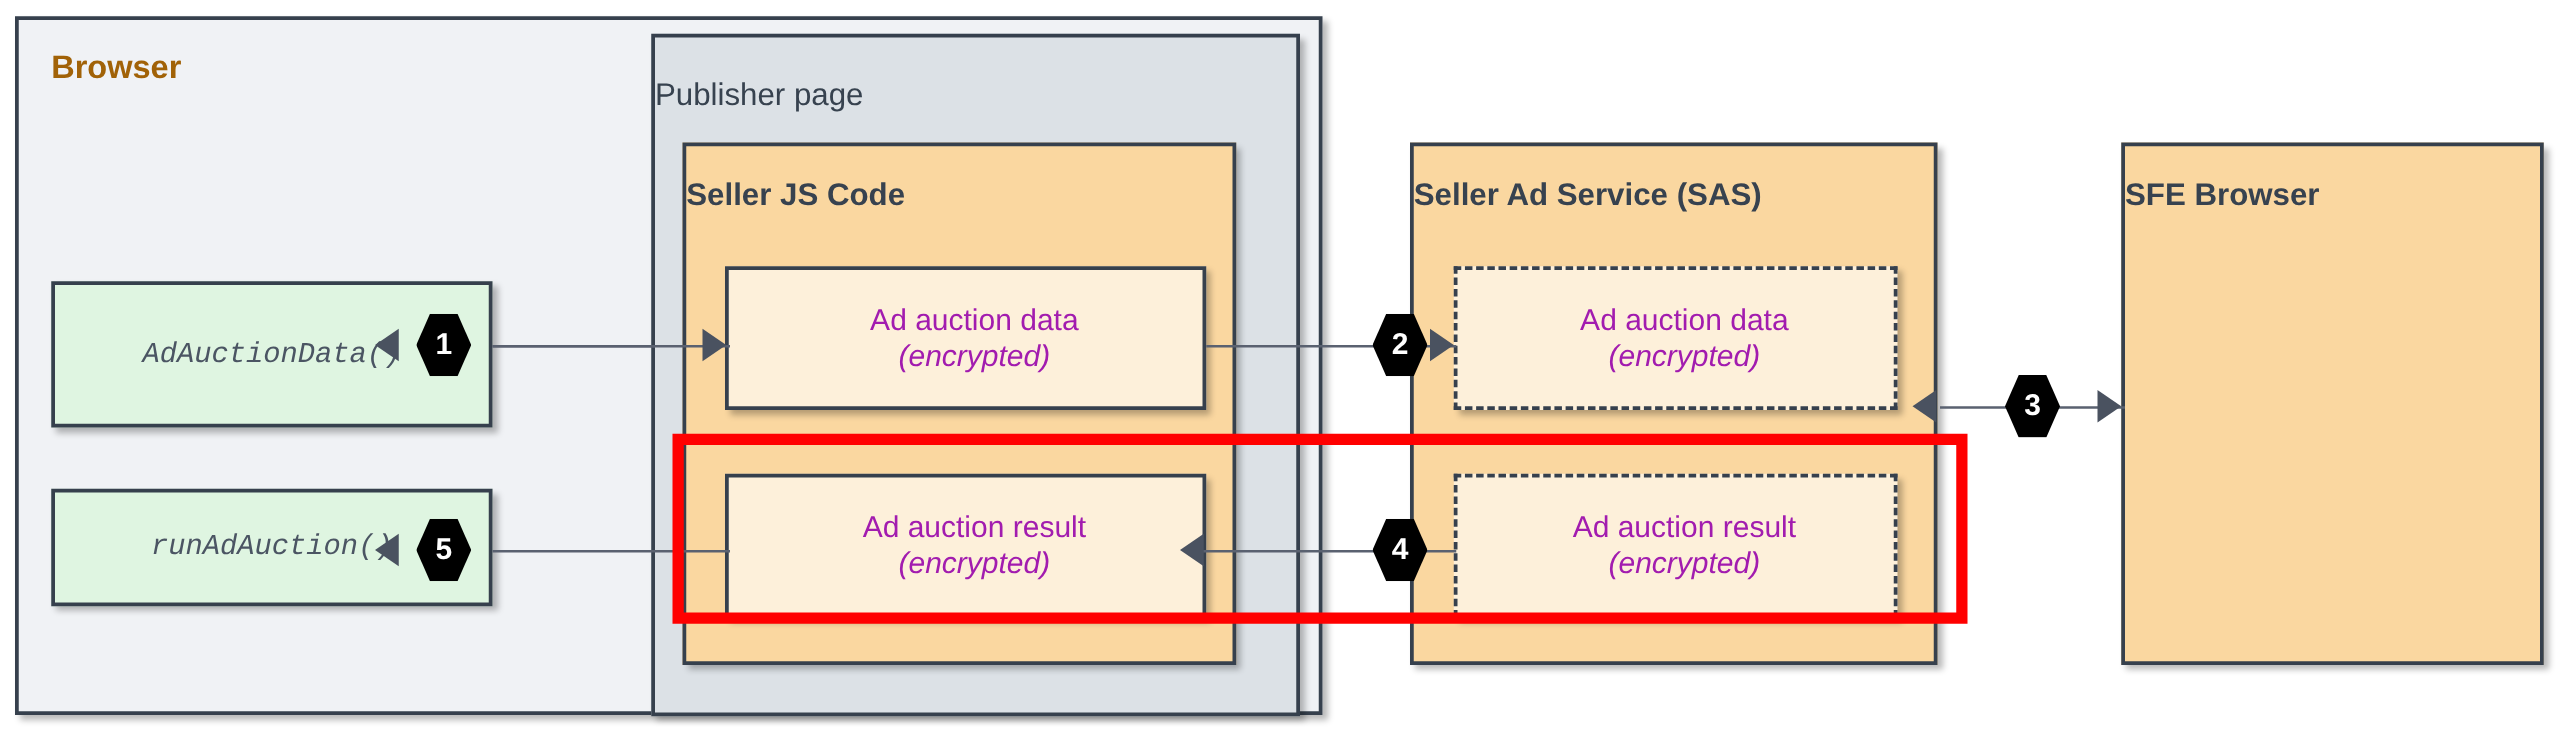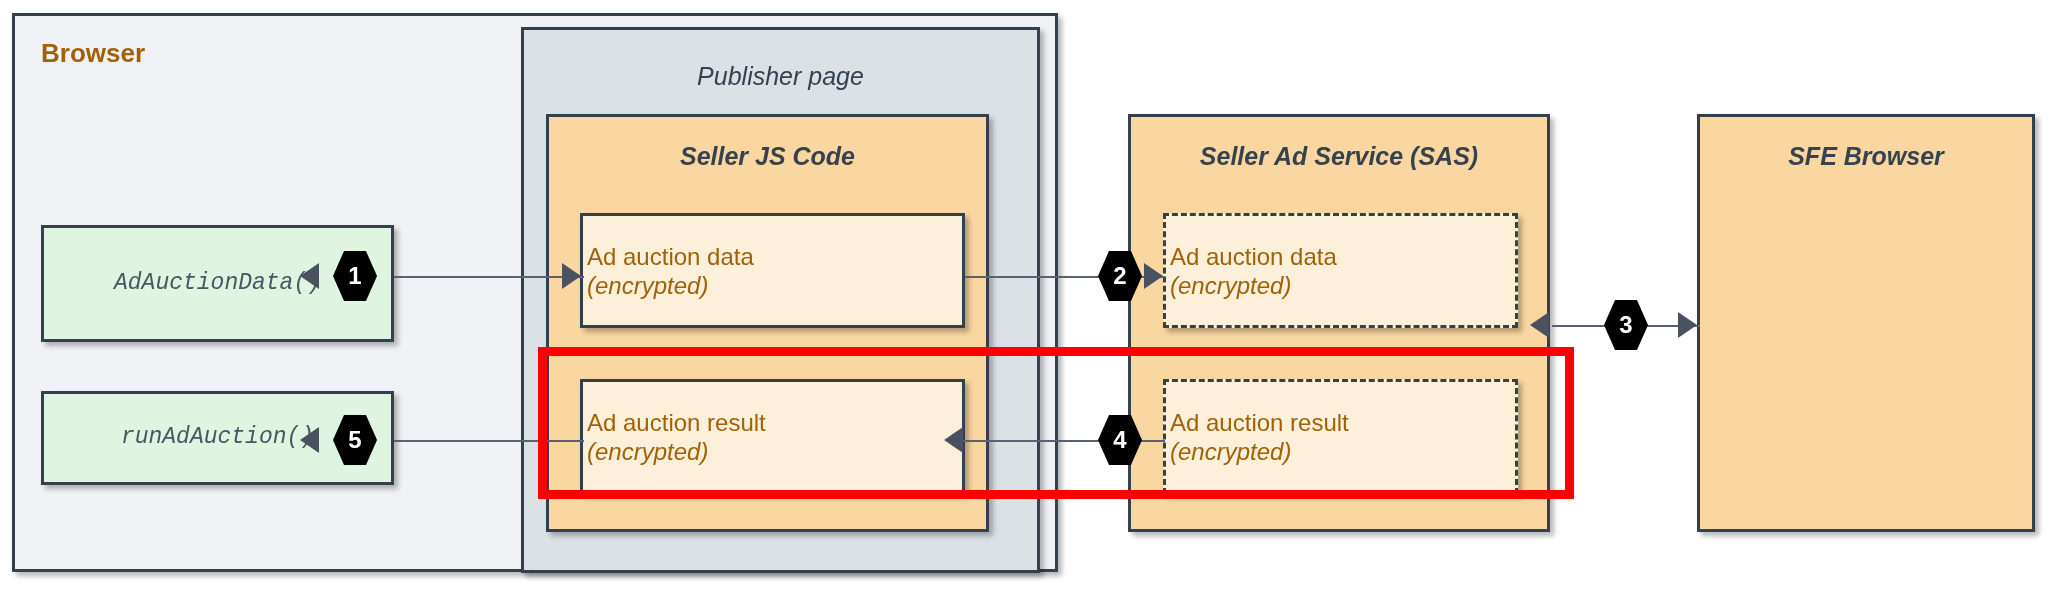--- a/index.html
+++ b/index.html
@@ -39,48 +39,47 @@
     background: #dff5e1;
   }
   .dashed {
     border-style: dashed;
     border-width: 3px;
   }
   .title-label {
     position: absolute;
     left: 0;
     right: 0;
-    text-align: center;
     color: #37424f;
     pointer-events: none;
-    font-style: italic;
   }
   .title-bold {
     font-weight: bold;
     font-size: 25px;
   }
   .title-plain {
     font-weight: normal;
     font-size: 25px;
   }
   .browser-title {
     position: absolute;
     left: 26px;
     top: 22px;
     font-size: 26px;
     font-weight: bold;
     color: #a16207;
   }
   .box-text {
     position: absolute;
-    left: 4px;
+    left: 14px;
     right: 0;
     top: 50%;
     transform: translateY(-50%);
-    color: #a16207;
+    text-align: center;
+    color: #a21caf;
     font-size: 24px;
     line-height: 1.22;
     pointer-events: none;
   }
   .box-text .ital {
     font-style: italic;
     display: block;
   }
   .mono-text {
     position: absolute;

